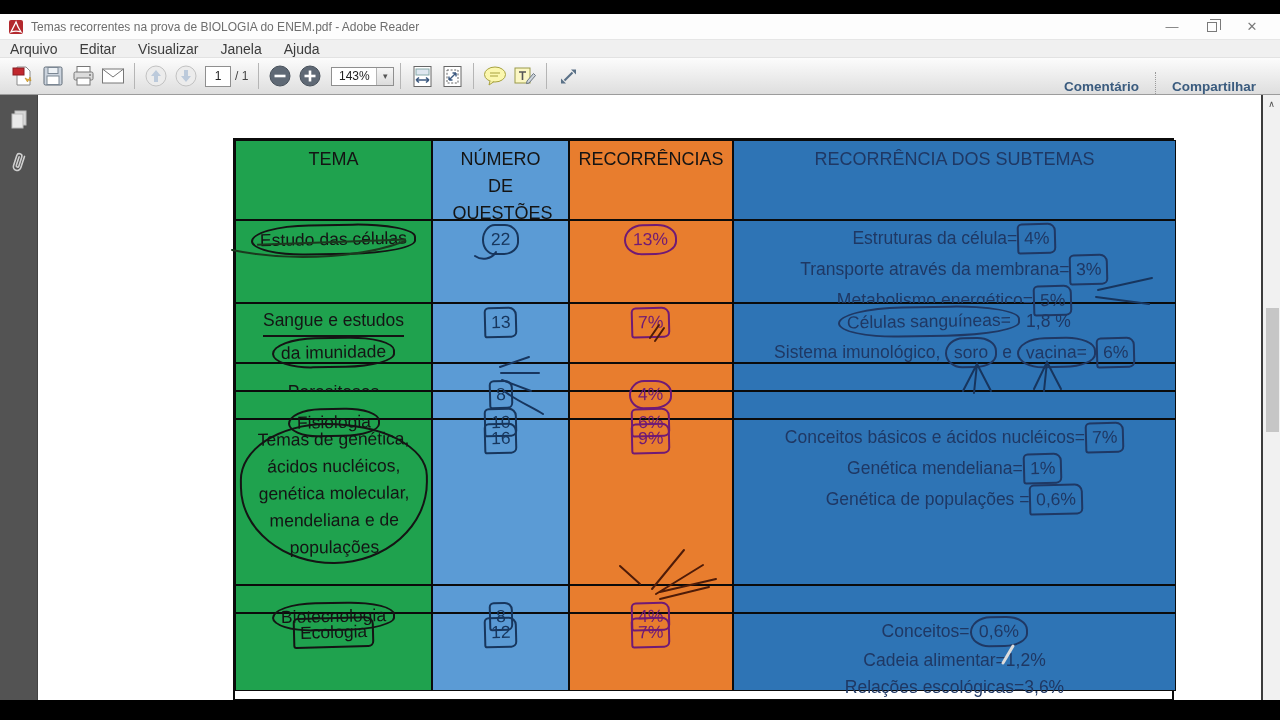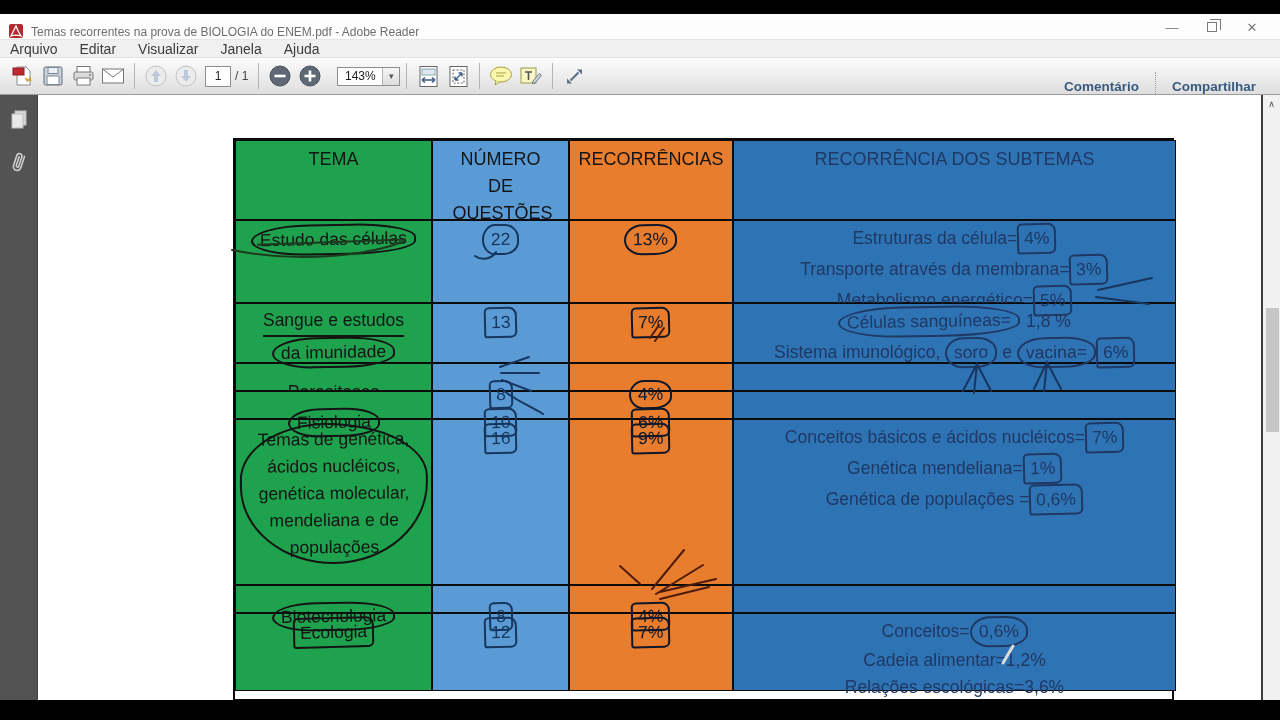--- a/index.html
+++ b/index.html
@@ -10,41 +10,41 @@
   *{margin:0;padding:0;box-sizing:border-box}
   body{font-family:"Liberation Sans",sans-serif;background:#000}
   #stage{position:relative;width:1280px;height:720px;overflow:hidden;background:#fff}
 
   .bar-black{position:absolute;left:0;width:1280px;background:#000}
   #bar-top{top:0;height:14px}
   #bar-bottom{top:700px;height:20px}
 
   
   #titlebar{position:absolute;top:14px;left:0;width:1280px;height:26px;background:#fdfdfd;
-    border-bottom:1px solid #e6e6e6;display:flex;align-items:flex-end;padding:0 8px}
+    border-bottom:1px solid #e6e6e6;display:flex;align-items:center;padding:0 8px}
   #titlebar .title{font-size:12px;color:#6e6e6e;margin-left:7px;flex:1;white-space:nowrap;overflow:hidden}
   .winbtn{width:40px;height:24px;display:flex;align-items:center;justify-content:center;color:#7a7a7a;font-size:13px}
   #restore-box{width:10px;height:10px;border:1px solid #7a7a7a;position:relative;background:#fdfdfd}
   #restore-box::before{content:"";position:absolute;left:2px;top:-4px;width:10px;height:10px;border:1px solid #7a7a7a;border-bottom:none;border-left:none}
 
   
   #menubar{position:absolute;top:40px;left:0;width:1280px;height:18px;background:#f0f0f0;
     display:flex;align-items:center;padding-left:10px;gap:22px;border-bottom:1px solid #e2e2e2}
   #menubar span{font-size:14px;color:#3c3c3c}
 
   
   #toolbar{position:absolute;top:58px;left:0;width:1280px;height:37px;
     background:linear-gradient(#fcfcfc,#dedede);border-bottom:1px solid #9c9c9c;
     display:flex;align-items:center;padding:0 8px}
   .tbtn{height:30px;min-width:30px;display:flex;align-items:center;justify-content:center;border-radius:3px}
   .sep{width:1px;height:26px;background:#b5b5b5;margin:0 6px}
   #page-box{width:26px;height:21px;background:#fff;border:1px solid #8f8f8f;font-size:12px;color:#222;
     display:flex;align-items:center;justify-content:center;margin:0 4px}
   #page-count{font-size:12px;color:#444;margin-right:4px}
-  #zoom-box{height:19px;background:#fff;border:1px solid #8f8f8f;display:flex;align-items:stretch;margin-left:12px}
+  #zoom-box{height:19px;background:#fff;border:1px solid #8f8f8f;display:flex;align-items:stretch;margin-left:6px}
   #zoom-box .zval{width:44px;display:flex;align-items:center;justify-content:center;font-size:12px;color:#222}
   #zoom-box .zcaret{width:17px;border-left:1px solid #b5b5b5;display:flex;align-items:center;justify-content:center;
     font-size:9px;color:#555;background:linear-gradient(#f6f6f6,#dcdcdc)}
   #tb-right{margin-left:auto;display:flex;align-items:flex-end;height:100%}
   .tb-link{font-size:13.5px;color:var(--accent-blue);font-weight:600;padding:0 16px}
   .dotsep{height:22px;border-left:1px dotted #9a9a9a}
 
   
   #sidebar{position:absolute;top:95px;left:0;width:38px;height:605px;background:#535353;border-right:1px solid #444}
   .side-btn{width:38px;height:34px;display:flex;align-items:center;justify-content:center}
@@ -57,21 +57,21 @@
   #pdf-table{position:absolute;left:233px;top:138px;width:941px;height:563px;
     display:grid;border:2px solid #0b0b0b;
     grid-template-columns:197px 137px 164px 443px;
     grid-template-rows:80px 83px 60px 28px 28px 166px 28px 78px}
   .cell{border:1px solid #0b0b0b;text-align:center;color:#141414;font-size:17.5px;overflow:visible;padding-top:3px;line-height:27px}
   .green{background:var(--green)} .lblue{background:var(--lightblue)}
   .orange{background:var(--orange)} .dblue{background:var(--darkblue)}
   .h{font-size:18px;padding-top:5px;line-height:27px}
   .hdr-narrow{display:inline-block;max-width:96px}
   .navy, .sub{color:var(--navytext)}
-  .numcol{color:#17365D} .pctcol{color:#0f172a}
+  .numcol{color:#17365D} .pctcol{color:#701a75}
   .small{padding-top:16px;line-height:25px}
   .sl{line-height:27px;text-align:center}
   .sub{padding-top:2px}
 
   
   .ann{display:inline-block}
   .pg{border-color:var(--pen-green)} .pn{border-color:var(--pen-navy)} .pm{border-color:var(--pen-maroon)}
   .ell{border:2px solid;border-radius:48% 52% 55% 45% / 70% 62% 58% 66%;padding:0 7px;transform:rotate(-1deg)}
   .box{border:2px solid;border-radius:5px 8px 6px 3px;padding:0 5px;transform:rotate(-1.5deg)}
   .u{border-bottom:2px solid;padding-bottom:1px}

